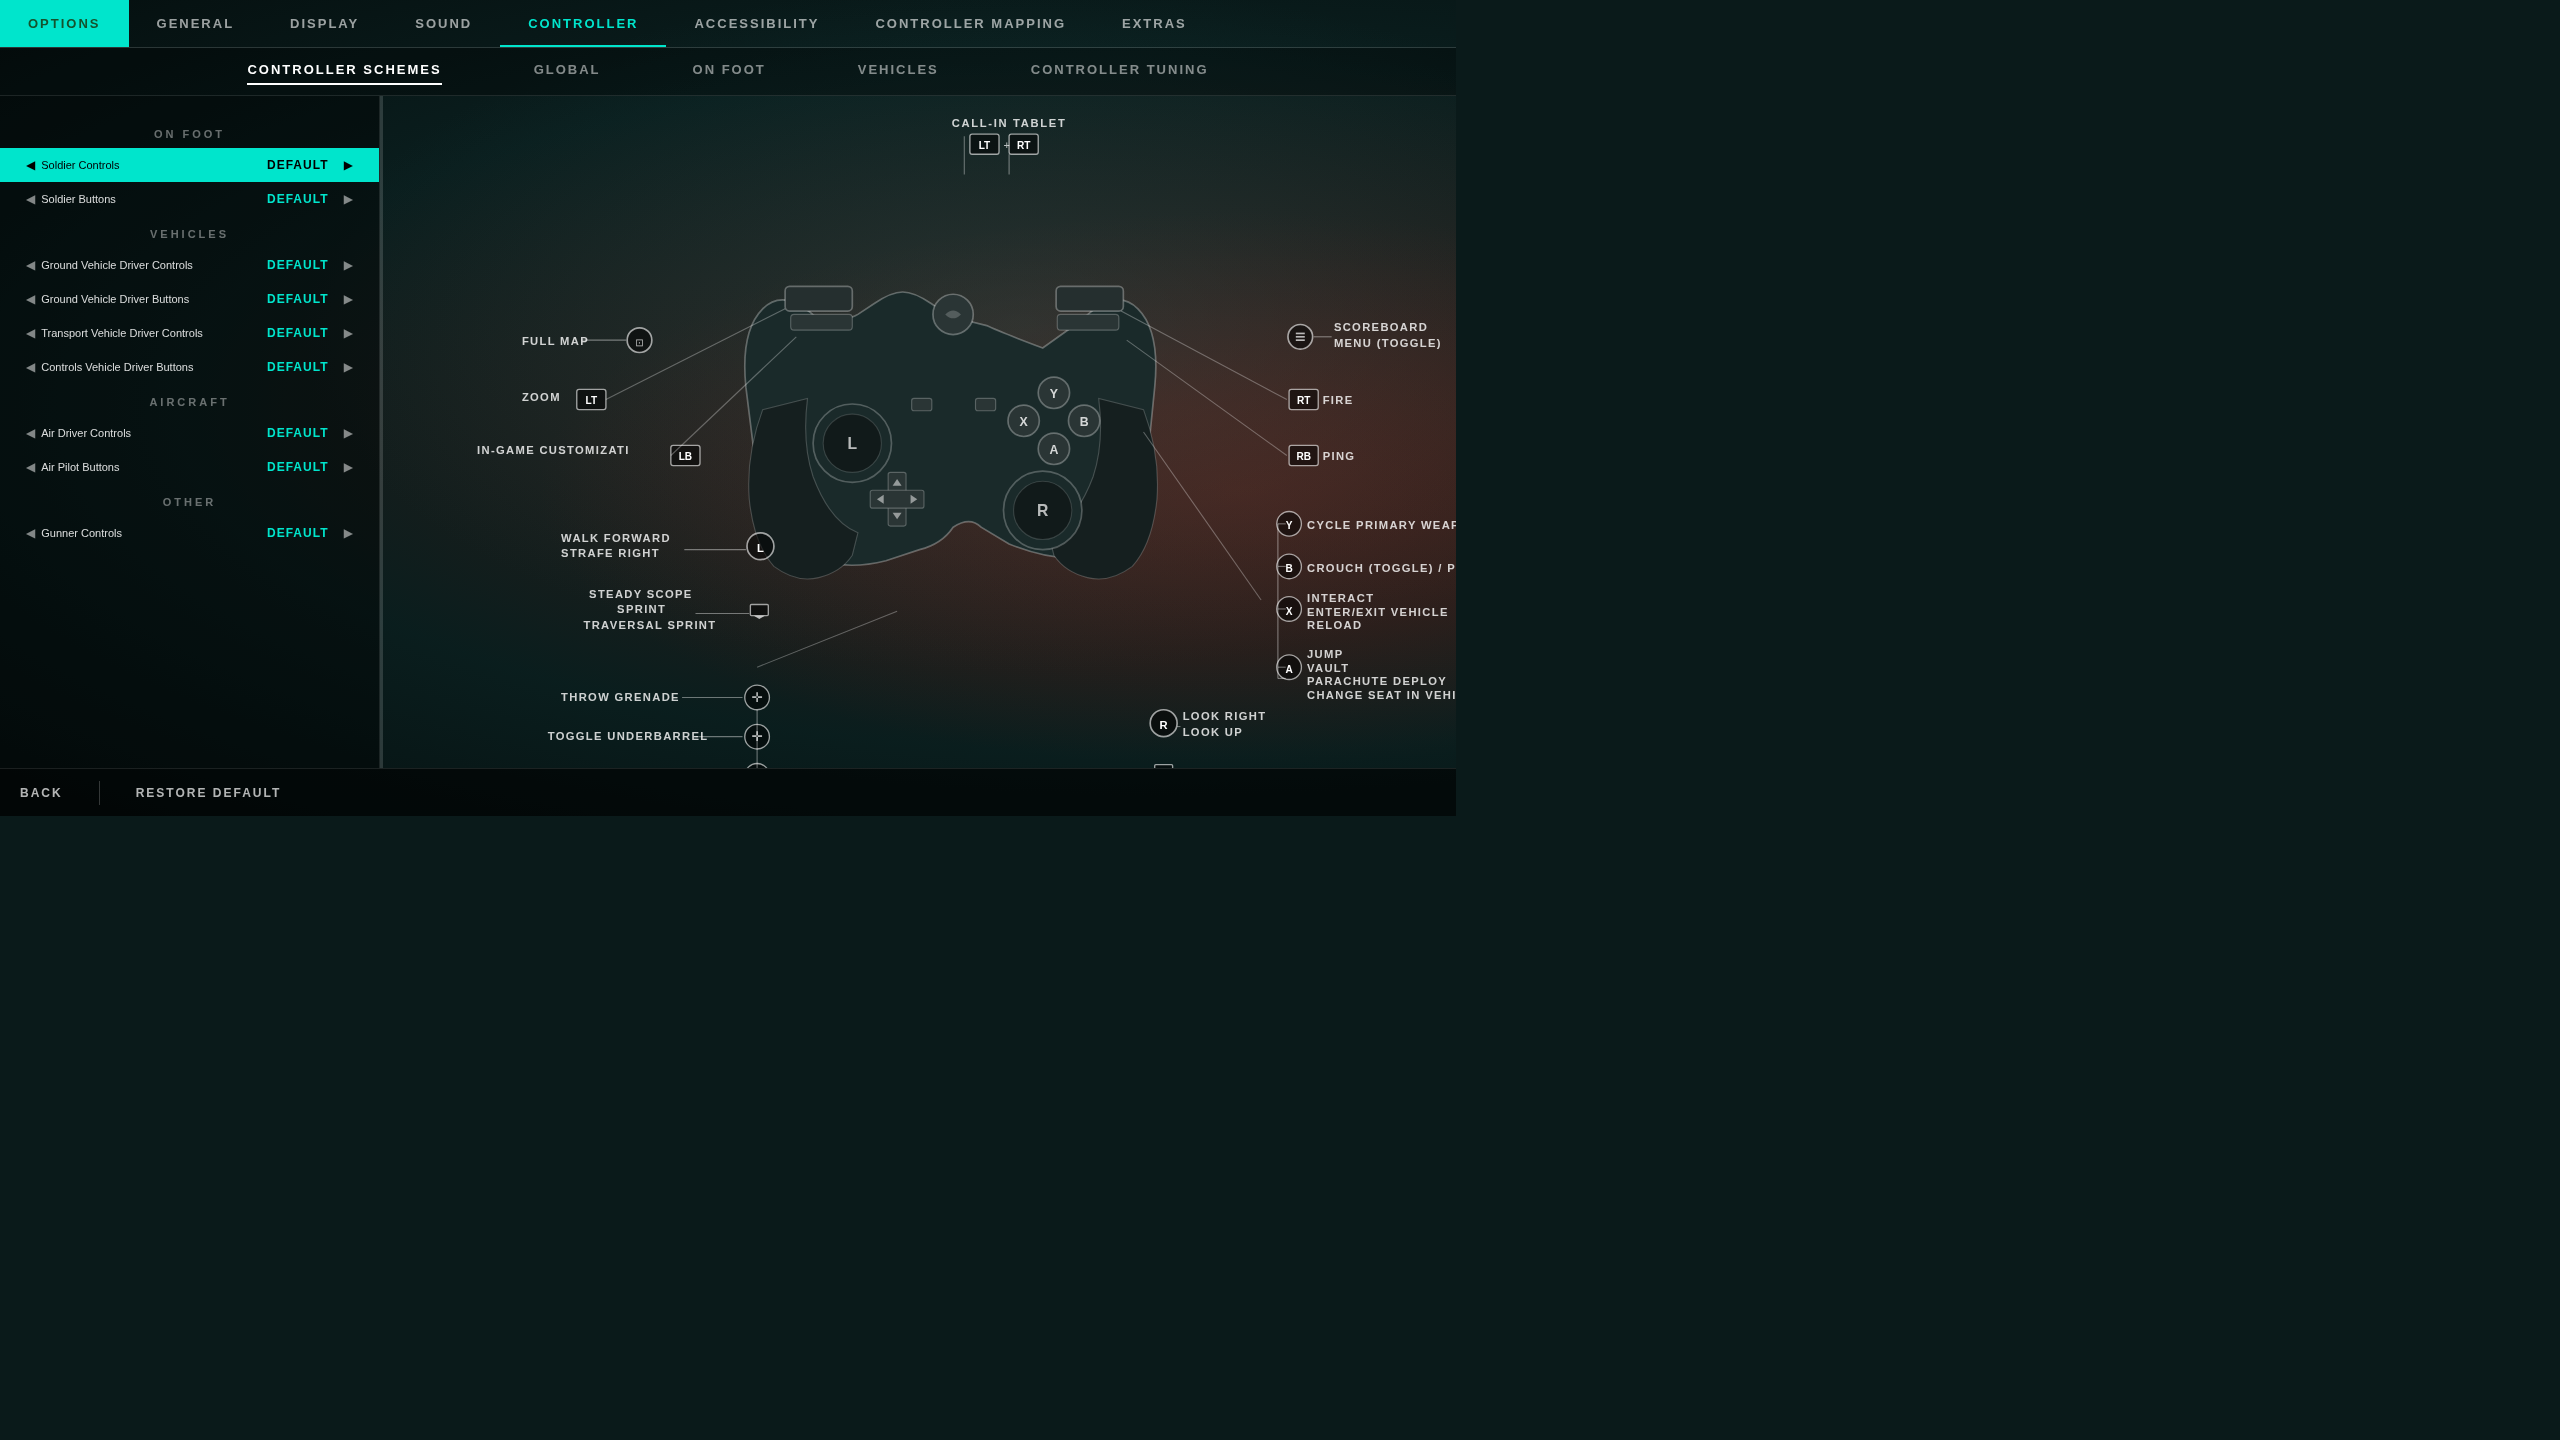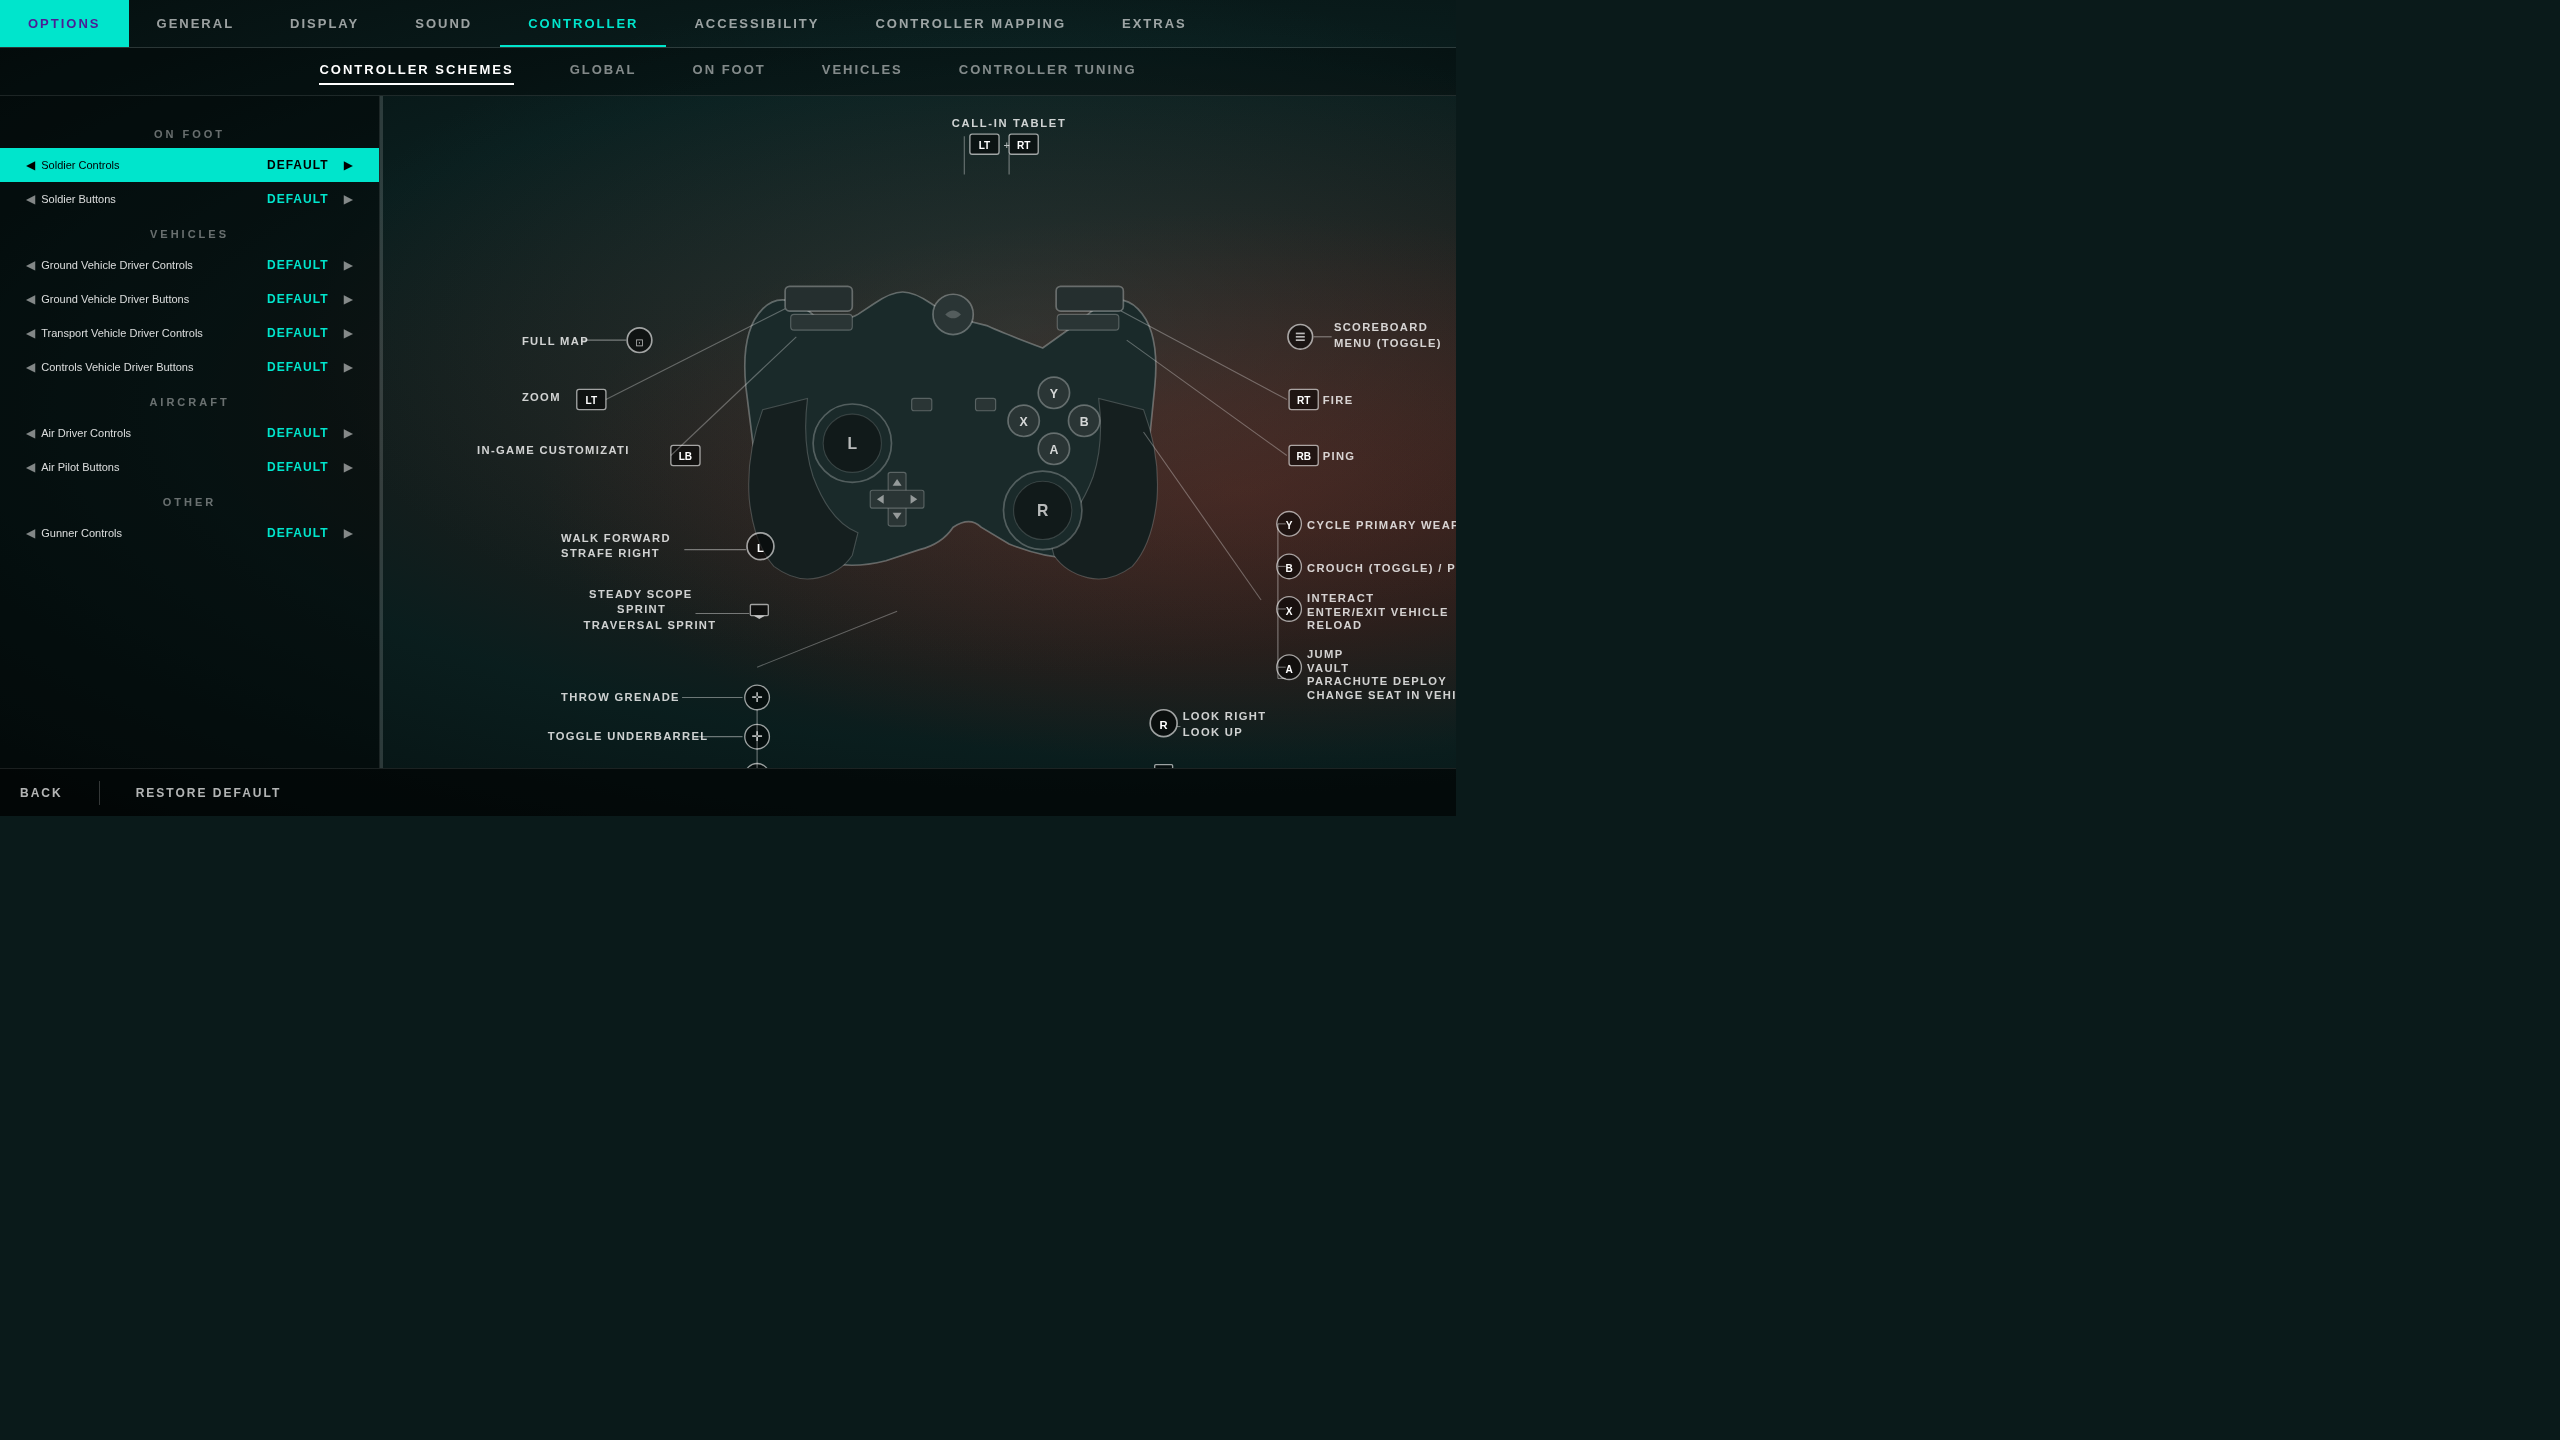--- a/index.html
+++ b/index.html
@@ -47,21 +47,21 @@
       font-size: 13px;
       font-weight: 700;
       letter-spacing: 2px;
       text-transform: uppercase;
       color: rgba(255,255,255,0.6);
       cursor: pointer;
       position: relative;
     }
     .top-nav-item.active {
       background: #00e5cc;
-      color: #4c1d95;
+      color: #14532d;
     }
     .top-nav-item.highlighted {
       color: #00e5cc;
     }
     .top-nav-item.highlighted::after {
       content: '';
       position: absolute;
       bottom: 0;
       left: 0;
       right: 0;
@@ -69,21 +69,21 @@
       background: #00e5cc;
     }
 
     
     .sub-nav {
       position: relative;
       z-index: 10;
       display: flex;
       align-items: center;
       justify-content: center;
-      gap: 56px;
+      gap: 92px;
       height: 48px;
       border-bottom: 1px solid rgba(255,255,255,0.1);
       background: rgba(0,0,0,0.3);
     }
     .sub-nav-item {
       font-size: 13px;
       font-weight: 700;
       letter-spacing: 2px;
       text-transform: uppercase;
       color: rgba(255,255,255,0.5);

